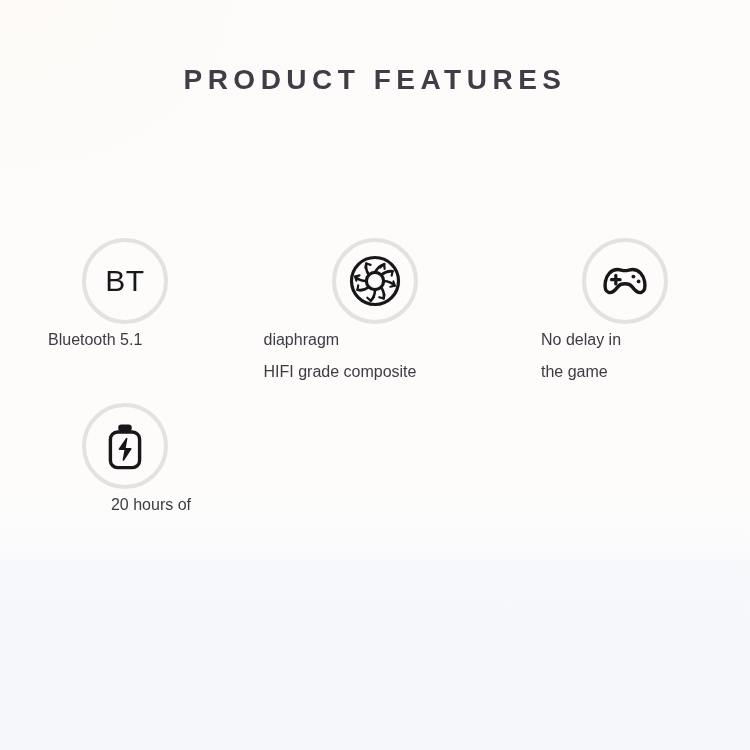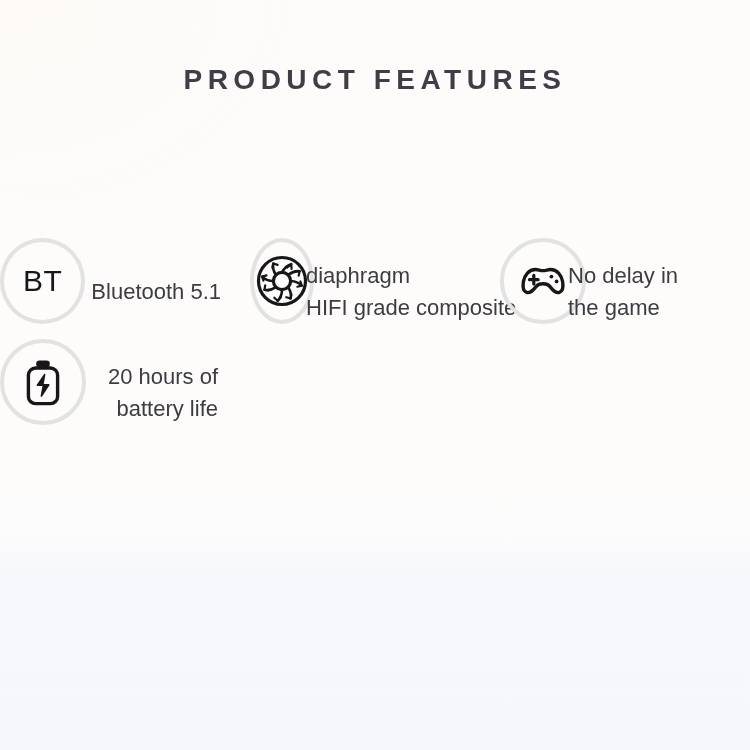--- a/index.html
+++ b/index.html
@@ -62,21 +62,21 @@
   .row {
     display: flex;
     width: 750px;
   }
   .row-2 { margin-top: 15px; }
 
   .cell {
     width: 250px;
     box-sizing: border-box;
     display: flex;
-    flex-direction: row;
+    flex-direction: column;
     align-items: center;
   }
 
   .badge {
     width: 86px;
     height: 86px;
     border-radius: 50%;
     border: 4px solid #e2e2e2;
     box-sizing: border-box;
     display: flex;
@@ -90,22 +90,21 @@
     color: #17171a;
     letter-spacing: 0.5px;
     line-height: 1;
   }
 
   .badge svg {
     display: block;
   }
 
   .caption {
-    margin-top: 21px;
-    font-size: 22px;
+    font-size: 16px;
     line-height: 32px;
     color: #3c3c42;
     text-align: left;
     width: 172px;
   }
   .caption .line { display: block; white-space: nowrap; }
 
   
   .cell-0 .caption { width: 160px; padding-left: 6px; }
   .cell-1 .caption { width: 215px; padding-left: 0px; margin-left: -8px; }
@@ -211,19 +210,18 @@
           <span>
             <svg width="50" height="50" viewBox="0 0 50 50" fill="none" stroke="#17171a" stroke-width="3.4" stroke-linecap="round" stroke-linejoin="round">
               <rect x="18.2" y="3.6" width="13.6" height="6.6" rx="3.3" fill="#17171a" stroke="none"></rect>
               <rect x="10.4" y="11.0" width="29.2" height="35.6" rx="7.2"></rect>
               <path d="M26.6 17.6 L19.4 28.2 L25.4 28.2 L23.4 39.0 L30.8 27.8 L24.8 27.8 Z" fill="#17171a" stroke="#17171a" stroke-width="1.6"></path>
             </svg>
           </span>
         </div>
         <div class="caption">
           <span class="line">20 hours of</span>
-          <span class="line">battery life</span>
         </div>
       </div>
     </div>
 
   </div>
 </div>
 
 </body></html>

